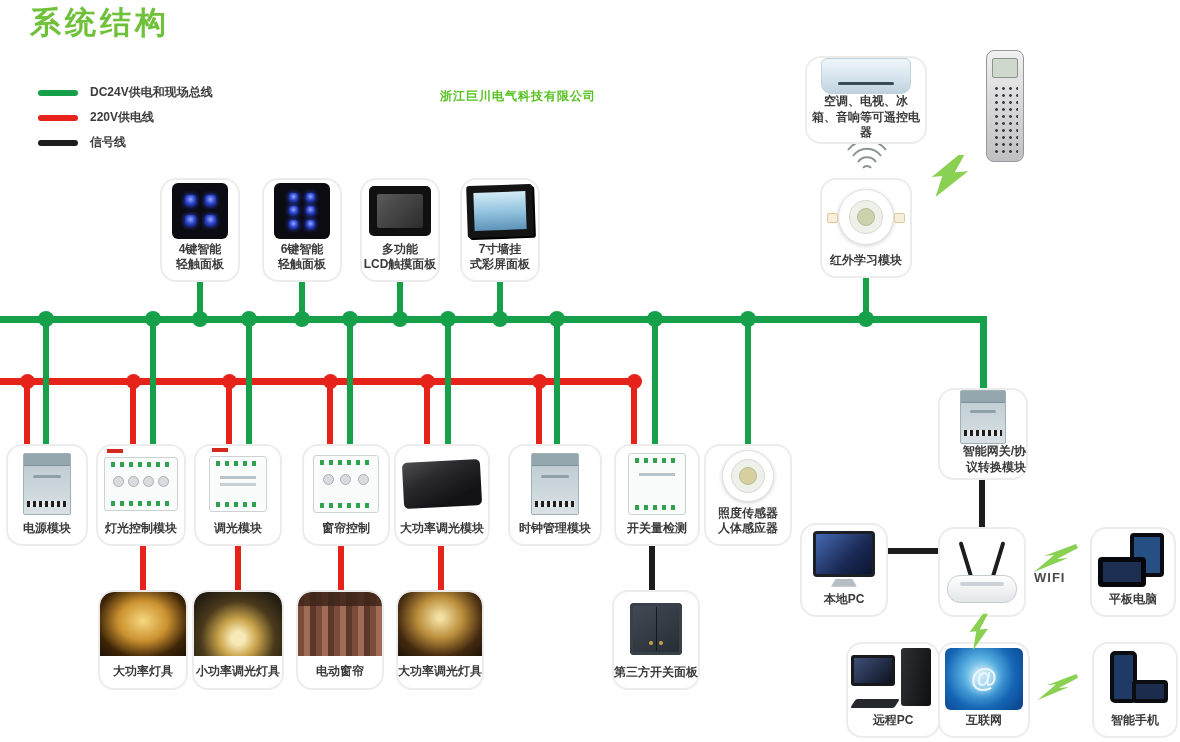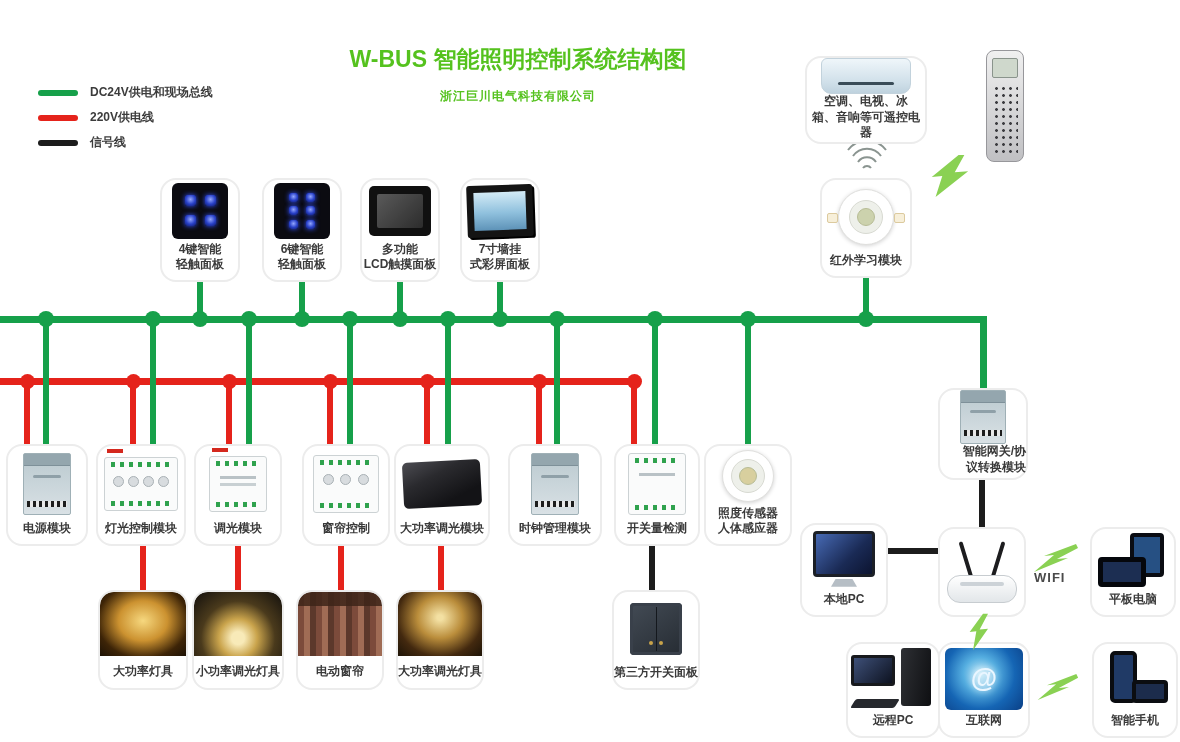--- a/index.html
+++ b/index.html
@@ -121,21 +121,21 @@
   .wifi-lbl{position:absolute;left:1034px;top:570px;font-size:13px;font-weight:700;color:#4a4a4a;
             letter-spacing:1px;z-index:3;}
   .bolt{position:absolute;z-index:3;}
   .waves{position:absolute;left:841px;top:144px;z-index:2;}
 </style>
 </head>
 <body>
 
 <div class="stage">
 
-  <div class="main-title">W-BUS 智能照明控制系统结构图</div>
+  <div class="logo-title">系统结构</div>
   <div class="sub-title">浙江巨川电气科技有限公司</div>
 
   <div class="legend">
     <div class="legend-row">
       <div class="swatch green"></div>
       <span>DC24V供电和现场总线</span>
     </div>
     <div class="legend-row">
       <div class="swatch red"></div>
       <span>220V供电线</span>

